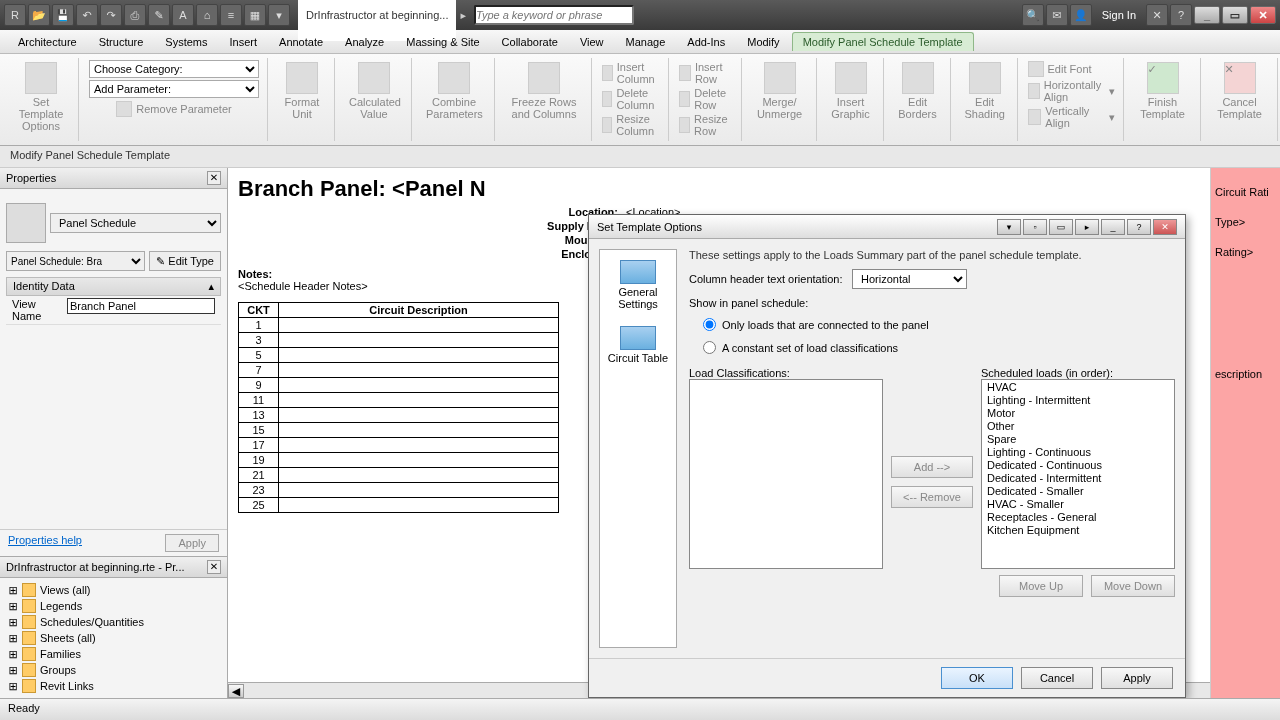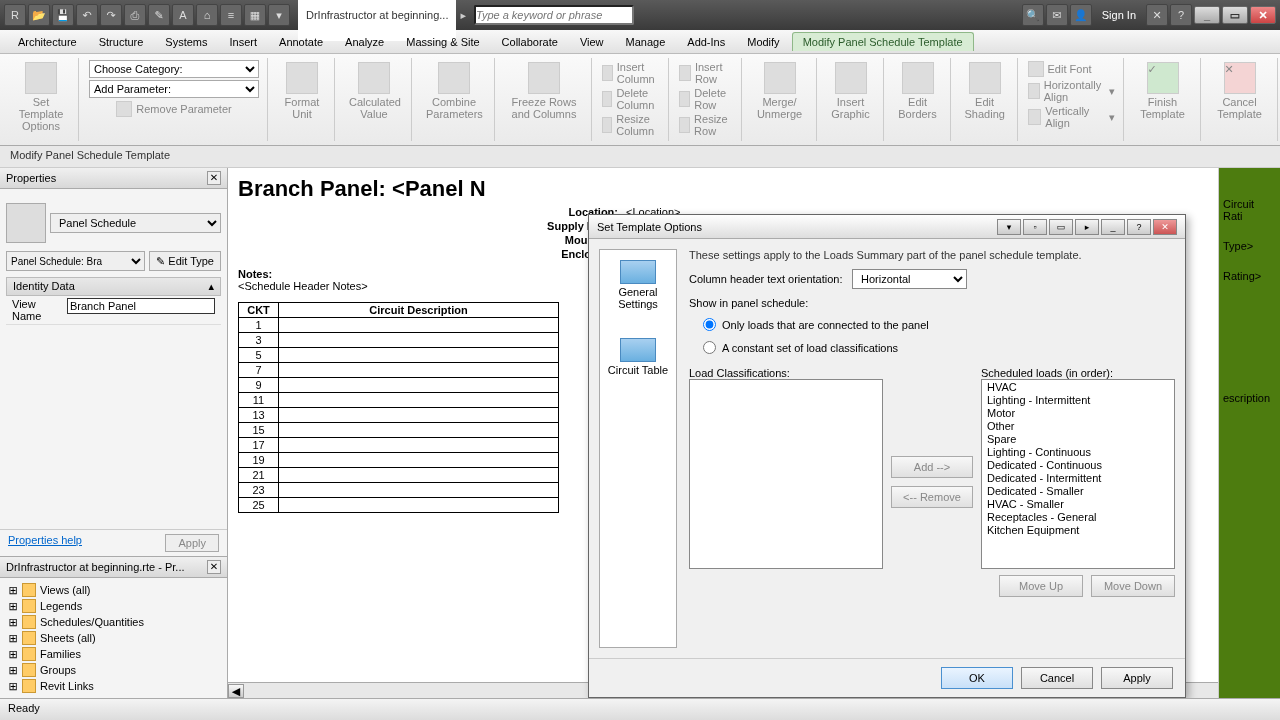--- a/index.html
+++ b/index.html
@@ -70,21 +70,21 @@
 .hscroll { position: absolute; bottom: 0; left: 0; right: 14px; height: 16px; background: #e8e8e8; border-top: 1px solid #aaa; display: flex; align-items: center; }
 .hscroll .arrow { width: 16px; height: 14px; background: linear-gradient(#f8f8f8,#ccc); border: 1px solid #999; text-align: center; line-height: 12px; }
 
 .dialog { position: absolute; left: 588px; top: 214px; width: 598px; height: 484px; background: #f0f0f0; border: 1px solid #666; box-shadow: 3px 3px 8px rgba(0,0,0,0.3); display: flex; flex-direction: column; }
 .dlg-title { height: 24px; background: linear-gradient(#fff, #ddd); border-bottom: 1px solid #aaa; display: flex; align-items: center; padding: 0 8px; }
 .dlg-title .t { flex: 1; }
 .dlg-title .btns { display: flex; gap: 2px; }
 .dlg-title .btn { width: 24px; height: 16px; background: linear-gradient(#f4f4f4,#ccc); border: 1px solid #888; text-align: center; line-height: 14px; font-size: 9px; }
 .dlg-title .btn.close { background: linear-gradient(#e99,#c55); color: #fff; }
 .dlg-body { flex: 1; display: flex; padding: 10px; gap: 12px; }
-.dlg-side { width: 78px; border: 1px solid #aaa; background: #fff; display: flex; flex-direction: column; padding: 6px 2px; gap: 20px; }
+.dlg-side { width: 78px; border: 1px solid #aaa; background: #fff; display: flex; flex-direction: column; padding: 6px 2px; gap: 8px; }
 .side-item { display: flex; flex-direction: column; align-items: center; gap: 2px; padding: 4px 2px; text-align: center; line-height: 1.1; }
 .side-item .ico { width: 36px; height: 24px; background: linear-gradient(#a8d0f0, #6ab0e0); border: 1px solid #4a8ac0; }
 .side-item.sel { background: #6bb0e8; color: #fff; }
 .dlg-main { flex: 1; display: flex; flex-direction: column; gap: 8px; }
 .dlg-main .desc { color: #333; }
 .row { display: flex; align-items: center; gap: 8px; }
 .row label { width: 155px; }
 .row select { width: 115px; height: 20px; border: 1px solid #888; background: #fff; padding: 0 4px; }
 .radio-row { display: flex; align-items: center; gap: 6px; padding: 1px 0 1px 14px; }
 .radio-row input { margin: 0; }
@@ -95,21 +95,21 @@
 .lists .midcol { width: 82px; display: flex; flex-direction: column; justify-content: center; gap: 8px; }
 .lists button { height: 22px; border: 1px solid #aaa; background: linear-gradient(#f8f8f8,#e0e0e0); color: #888; }
 .move-row { display: flex; justify-content: flex-end; gap: 8px; margin-top: 6px; }
 .move-row button { width: 84px; height: 22px; border: 1px solid #aaa; background: linear-gradient(#f8f8f8,#e0e0e0); color: #888; }
 .dlg-footer { display: flex; justify-content: flex-end; gap: 8px; padding: 8px 12px; border-top: 1px solid #ccc; }
 .dlg-footer button { width: 72px; height: 22px; border: 1px solid #888; background: linear-gradient(#f8f8f8,#e0e0e0); }
 .dlg-footer button.ok { border-color: #4a90d0; background: linear-gradient(#eaf4ff,#c8e0f8); }
 
 .statusbar { position: absolute; bottom: 0; left: 0; right: 0; height: 22px; background: linear-gradient(#f4f4f4,#dcdcdc); border-top: 1px solid #aaa; padding: 3px 8px; }
 
-.right-strip { position: absolute; right: 0; top: 168px; width: 62px; bottom: 22px; background: #4d7c0f; border-left: 1px solid #ccc; padding: 30px 4px; font-size: 11px; }
+.right-strip { position: absolute; right: 0; top: 168px; width: 70px; bottom: 22px; background: #fca5a5; border-left: 1px solid #ccc; padding: 18px 4px; font-size: 11px; }
 .right-strip div { margin-bottom: 18px; }
 </style>
 </head>
 <body>
 
 <div class="titlebar">
   <div class="qat">
     <div class="qat-btn">R</div>
     <div class="qat-btn">📂</div>
     <div class="qat-btn">💾</div>

